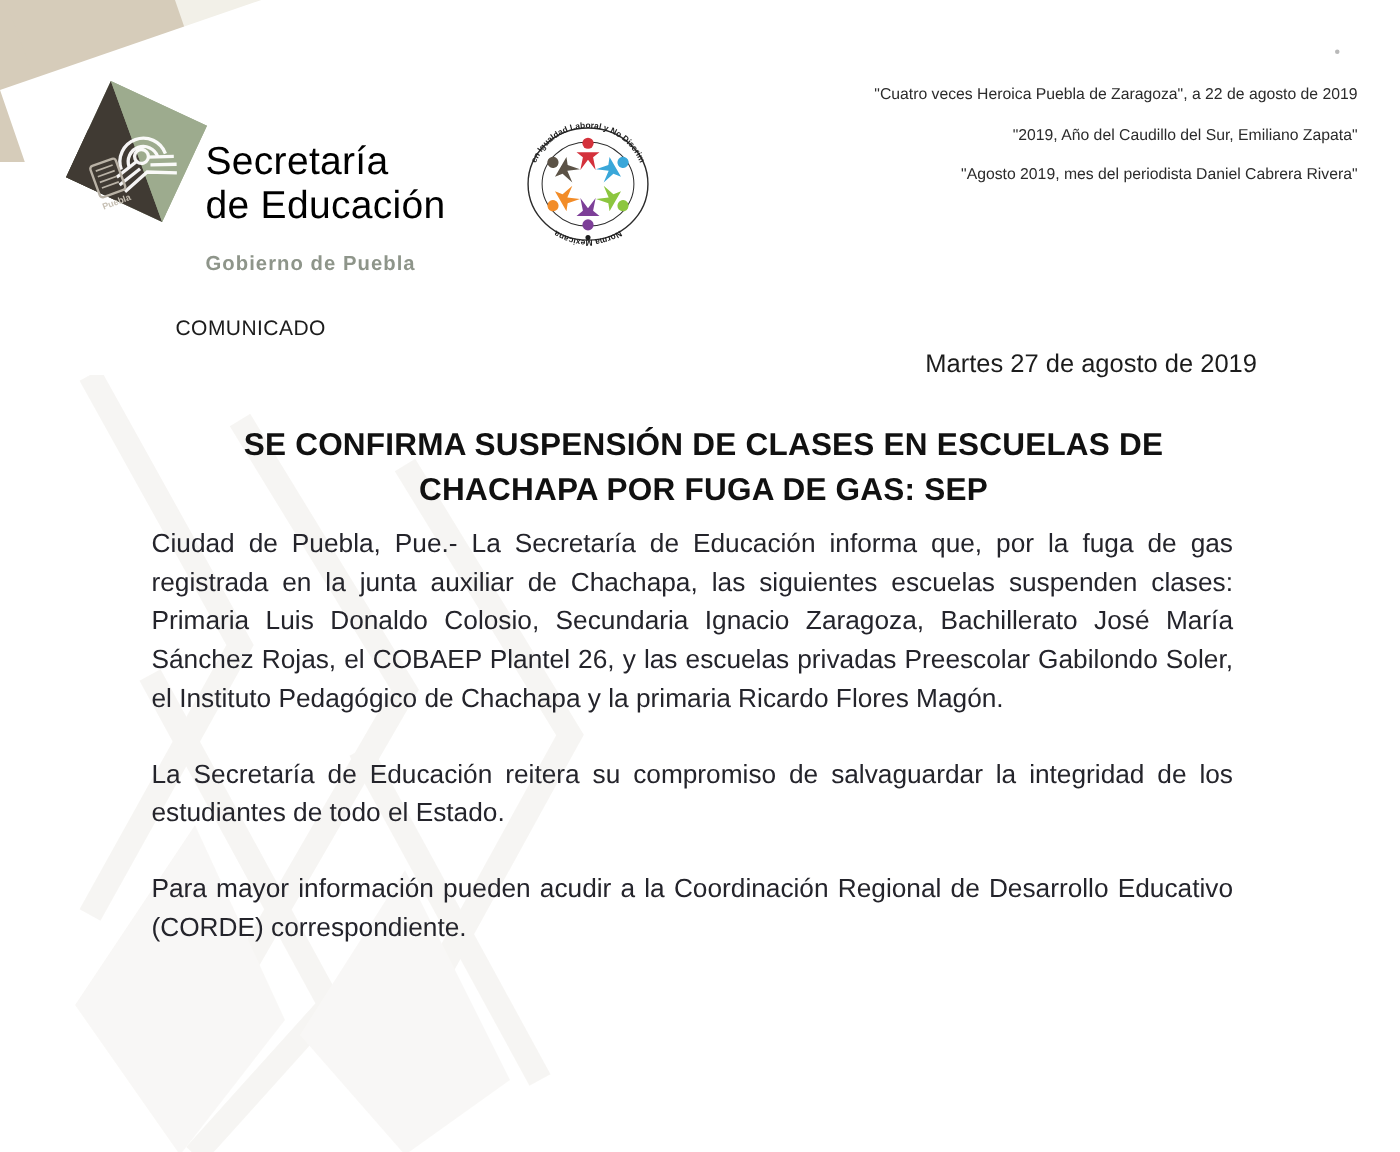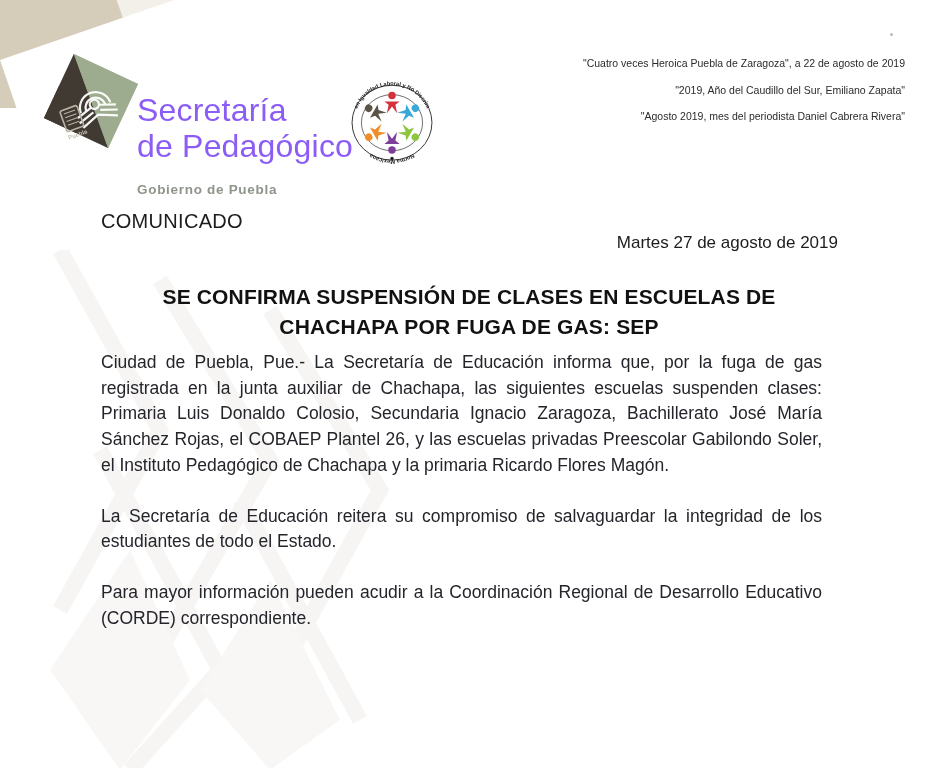--- a/index.html
+++ b/index.html
@@ -93,22 +93,22 @@
     height: 108px;
   }
 
   .brand-text {
     position: absolute;
     left: 137px;
     top: 93px;
     line-height: 1.12;
   }
   .brand-line {
-    font-size: 32px;
-    color: #8b5cf6;
+    font-size: 26px;
+    color: #000000;
     letter-spacing: 0.2px;
     font-weight: 400;
   }
   .brand-sub {
     margin-top: 17px;
     font-size: 13.5px;
     font-weight: bold;
     color: #8e958a;
     letter-spacing: 0.7px;
   }
@@ -150,23 +150,23 @@
   
   .content {
     position: absolute;
     left: 0; top: 0;
     width: 933px;
     z-index: 2;
   }
 
   .comunicado {
     position: absolute;
-    left: 101px;
+    left: 117px;
     top: 210px;
-    font-size: 20px;
+    font-size: 14px;
     color: #1c1c1c;
     letter-spacing: 0.3px;
   }
 
   .doc-date {
     position: absolute;
     left: 0;
     top: 233px;
     width: 838px;
     text-align: right;
@@ -253,21 +253,21 @@
         <g transform="translate(30,66)">
           <rect x="-9" y="-13" width="18" height="22" rx="2" fill="none" stroke="#b9b2a6" stroke-width="1.6"></rect>
           <path d="M -6 -9 L 6 -9 M -6 -5 L 6 -5 M -6 -1 L 6 -1 M -6 3 L 6 3" stroke="#b9b2a6" stroke-width="1.1"></path>
           <text x="0" y="17" font-family="Liberation Sans, sans-serif" font-size="6" font-weight="bold" fill="#c7c0b4" text-anchor="middle">Puebla</text>
         </g>
       </g>
     </svg>
 
     <div class="brand-text">
       <div class="brand-line">Secretaría</div>
-      <div class="brand-line">de Pedagógico</div>
+      <div class="brand-line">de Educación</div>
       <div class="brand-sub">Gobierno de Puebla</div>
     </div>
 
     <svg class="seal" viewBox="0 0 120 120">
       <defs>
         <path id="sealArcTop" d="M 16 62 A 44 44 0 0 1 104 62"></path>
         <path id="sealArcBot" d="M 104 62 A 44 44 0 0 1 16 62"></path>
       </defs>
       <ellipse cx="60" cy="62" rx="47" ry="44" fill="none" stroke="#2c2c2c" stroke-width="1.1"></ellipse>
       <ellipse cx="60" cy="62" rx="36" ry="33" fill="none" stroke="#2c2c2c" stroke-width="0.8"></ellipse>

